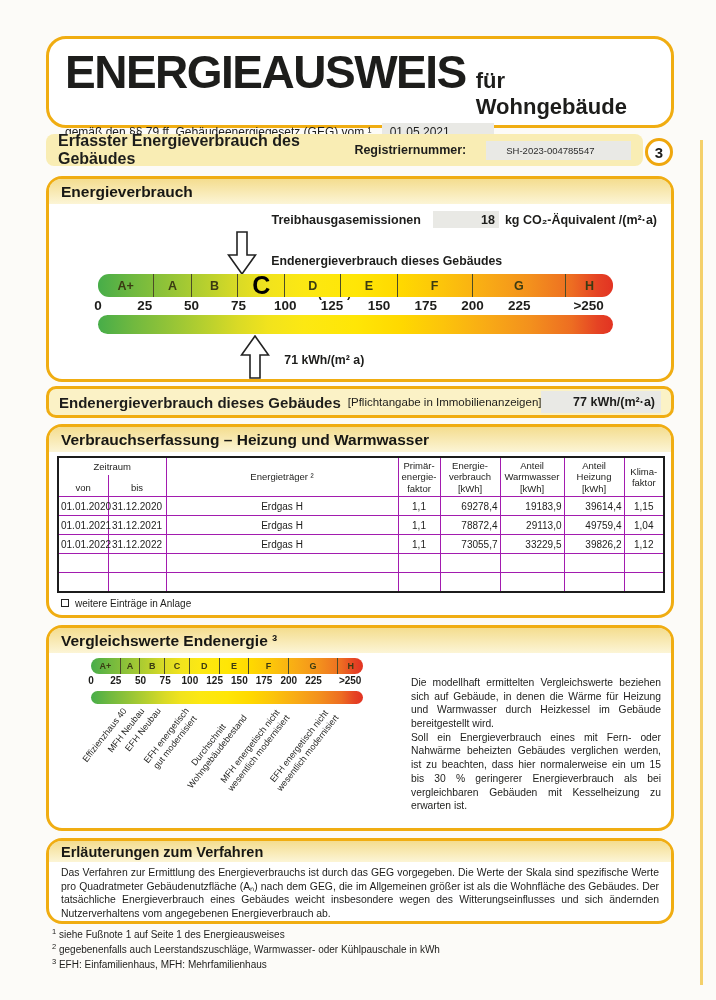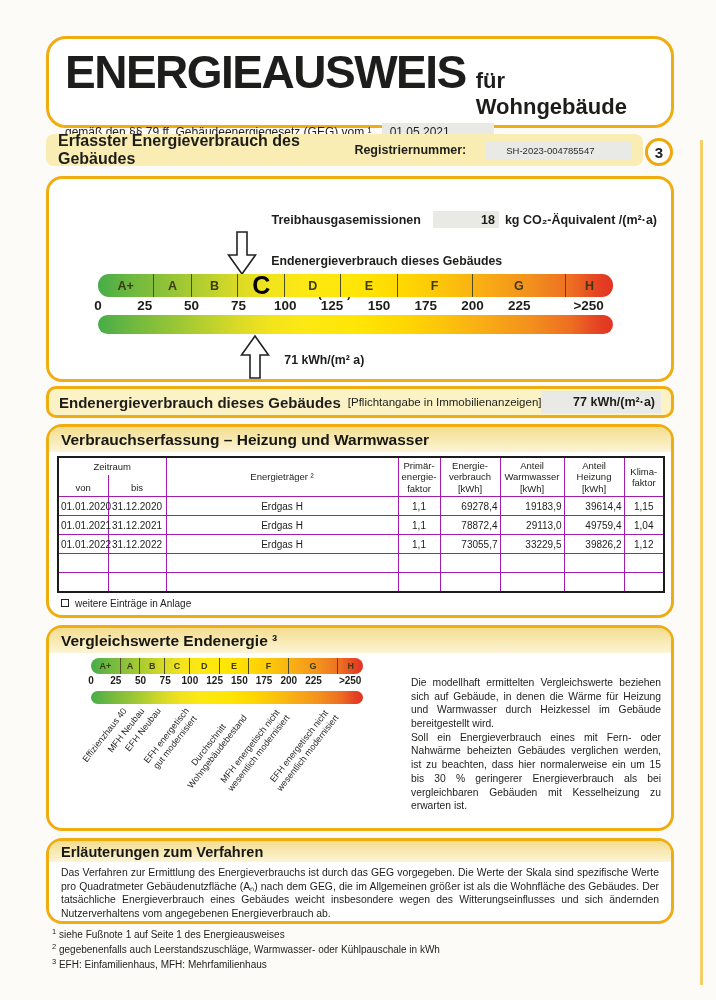--- a/index.html
+++ b/index.html
@@ -157,20 +157,21 @@
   </div>
 
   <div class="section-band">
     <span class="t">Erfasster Energieverbrauch des Gebäudes</span>
     <span class="reg-label">Registriernummer:</span>
     <span class="gray-box reg-value">SH-2023-004785547</span>
   </div>
   <div class="page-circle">3</div>
 
   <div class="box energy-box">
+    <div class="box-title">Energieverbrauch</div>
 
     <div class="ghg-row">
       <span>Treibhausgasemissionen</span>
       <span class="gray-box ghg-value-box">18</span>
       <span>kg CO₂-Äquivalent /(m²·a)</span>
     </div>
 
     <div class="arrow-group down-group" id="down-arrow-group" style="left: 178.2px;">
       <span>
         <svg width="30" height="44" viewBox="0 0 30 44">

